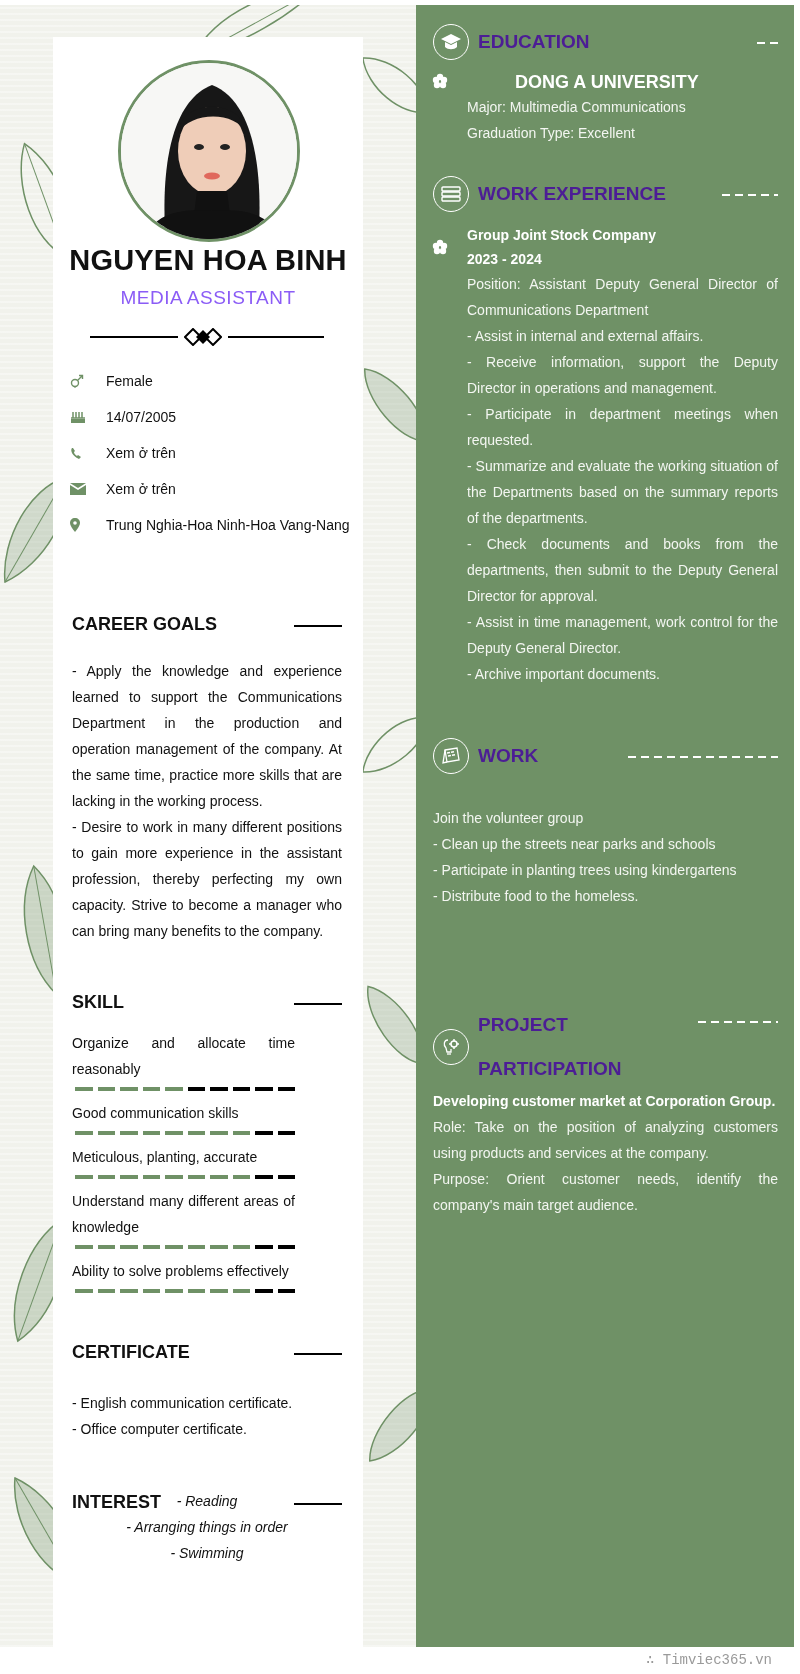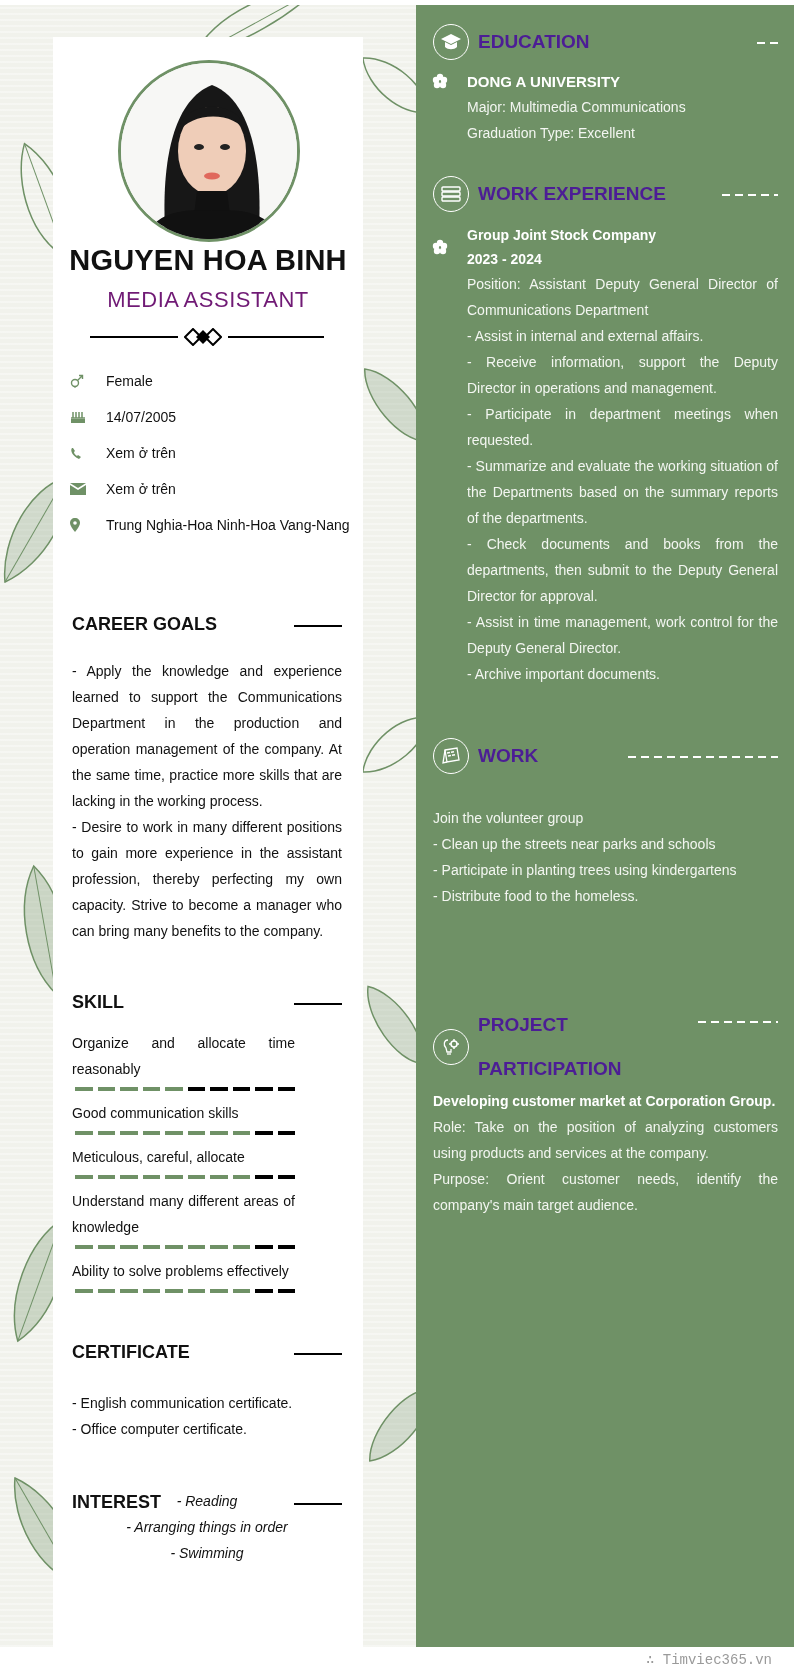--- a/index.html
+++ b/index.html
@@ -31,21 +31,21 @@
   .avatar {
     position: absolute; left: 118px; top: 60px; width: 182px; height: 182px;
     border-radius: 50%; border: 3px solid #6f9166; overflow: hidden; background: #fafafa;
   }
   .name {
     position: absolute; left: 53px; top: 244px; width: 310px; text-align: center;
     font-weight: bold; font-size: 29px; letter-spacing: 0.2px;
   }
   .role {
     position: absolute; left: 53px; top: 287px; width: 310px; text-align: center;
-    font-size: 22px; letter-spacing: 0.5px; color: #701a75;
+    font-size: 19px; letter-spacing: 0.5px; color: #8b5cf6;
   }
   .ornament {
     position: absolute; left: 90px; top: 327px; width: 234px; height: 20px;
   }
   .ornament .line { position: absolute; top: 9px; height: 2px; background: #000; }
 
   .info-list { position: absolute; left: 70px; top: 368px; width: 280px; }
   .info-row { display: flex; align-items: flex-start; font-size: 14px; line-height: 26px; margin-bottom: 10px; }
   .info-row .ico { width: 36px; height: 26px; display: flex; align-items: center; }
   .info-row .txt { flex: 1; }
@@ -266,21 +266,21 @@
         <span class="seg" style="background: rgb(111, 145, 102);"></span>
         <span class="seg" style="background: rgb(111, 145, 102);"></span>
         <span class="seg" style="background: rgb(111, 145, 102);"></span>
         <span class="seg" style="background: rgb(111, 145, 102);"></span>
         <span class="seg" style="background: rgb(111, 145, 102);"></span>
         <span class="seg" style="background: rgb(0, 0, 0);"></span>
         <span class="seg" style="background: rgb(0, 0, 0);"></span>
       </div>
   </div>
   <div class="skill">
-    <div class="label">Meticulous, careful, allocate</div>
+    <div class="label">Meticulous, planting, accurate</div>
     <div class="bar">
         <span class="seg" style="background: rgb(111, 145, 102);"></span>
         <span class="seg" style="background: rgb(111, 145, 102);"></span>
         <span class="seg" style="background: rgb(111, 145, 102);"></span>
         <span class="seg" style="background: rgb(111, 145, 102);"></span>
         <span class="seg" style="background: rgb(111, 145, 102);"></span>
         <span class="seg" style="background: rgb(111, 145, 102);"></span>
         <span class="seg" style="background: rgb(111, 145, 102);"></span>
         <span class="seg" style="background: rgb(111, 145, 102);"></span>
         <span class="seg" style="background: rgb(0, 0, 0);"></span>
@@ -353,21 +353,21 @@
 <div class="flower" style="left:432px;top:73px;">
   <svg width="16" height="16" viewBox="0 0 16 16">
       <circle cx="8" cy="4" r="3.2" fill="#fff"></circle>
       <circle cx="12" cy="7" r="3.2" fill="#fff"></circle>
       <circle cx="11" cy="12" r="3.2" fill="#fff"></circle>
       <circle cx="5" cy="12" r="3.2" fill="#fff"></circle>
       <circle cx="4" cy="7" r="3.2" fill="#fff"></circle>
     </svg>
 </div>
 <div class="r-text" style="left:467px;top:70px;width:311px;text-align:left;">
-  <div class="r-bold" style="font-size:15px;">DONG A UNIVERSITY</div>
+  <div class="r-bold" style="font-size:18px;margin-left:48px;">DONG A UNIVERSITY</div>
   <div>Major: Multimedia Communications</div>
   <div>Graduation Type: Excellent</div>
 </div>
 
 <div class="r-head" style="top:176px;">
   <span class="r-icon">
     <svg width="22" height="18" viewBox="0 0 22 18">
         <rect x="2" y="2" width="18" height="4" rx="1" fill="none" stroke="#fff" stroke-width="1.4"></rect>
         <rect x="2" y="7" width="18" height="4" rx="1" fill="none" stroke="#fff" stroke-width="1.4"></rect>
         <rect x="2" y="12" width="18" height="4" rx="1" fill="none" stroke="#fff" stroke-width="1.4"></rect>

